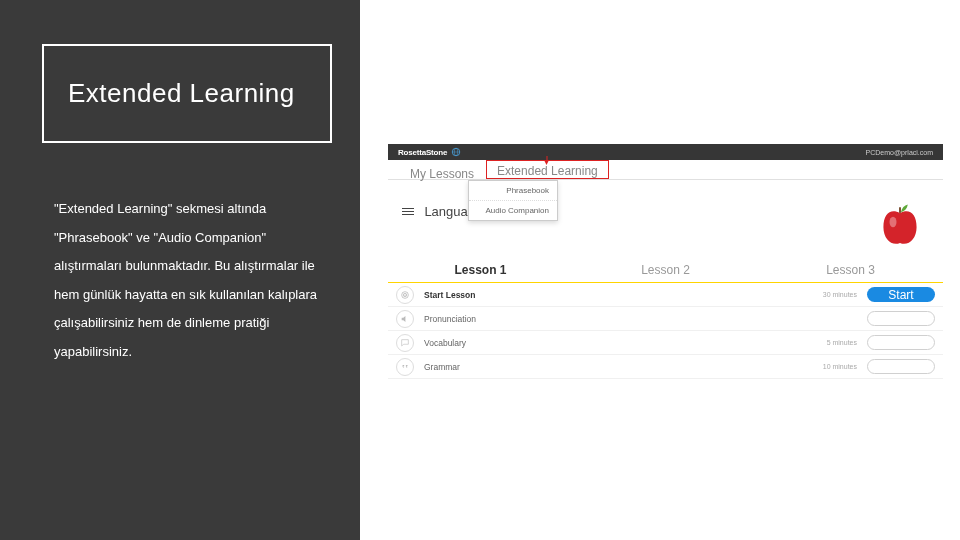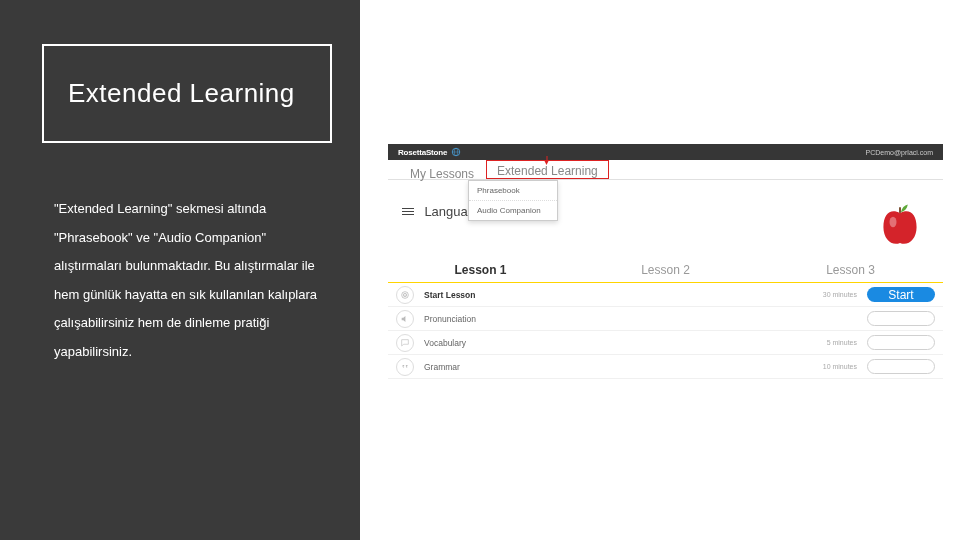--- a/index.html
+++ b/index.html
@@ -59,21 +59,21 @@
   .tab .arrow::after {
     content: ""; position: absolute; bottom: -3px; left: -2px;
     border-left: 2.5px solid transparent;
     border-right: 2.5px solid transparent;
     border-top: 4px solid #d22;
   }
   .dropdown {
     position: absolute; top: 36px; left: 80px;
     background: #fff; border: 1px solid #ccc;
     box-shadow: 0 2px 5px rgba(0,0,0,0.15);
-    font-size: 8px; width: 90px; z-index: 10;
+    font-size: 8px; width: 90px; z-index: 10; text-align: right;
   }
   .dropdown .dd-item { padding: 5px 8px; color: #666; }
   .dropdown .dd-item:first-child { border-bottom: 1px dotted #ddd; }
   .main-row { display: flex; align-items: flex-start; }
   .main-left { flex: 1; padding: 24px 0 8px 14px; }
   .menu-lines {
     display: inline-block; vertical-align: middle; margin-right: 8px;
   }
   .menu-lines span {
     display: block; width: 12px; height: 1.3px; background: #444; margin: 2px 0;

